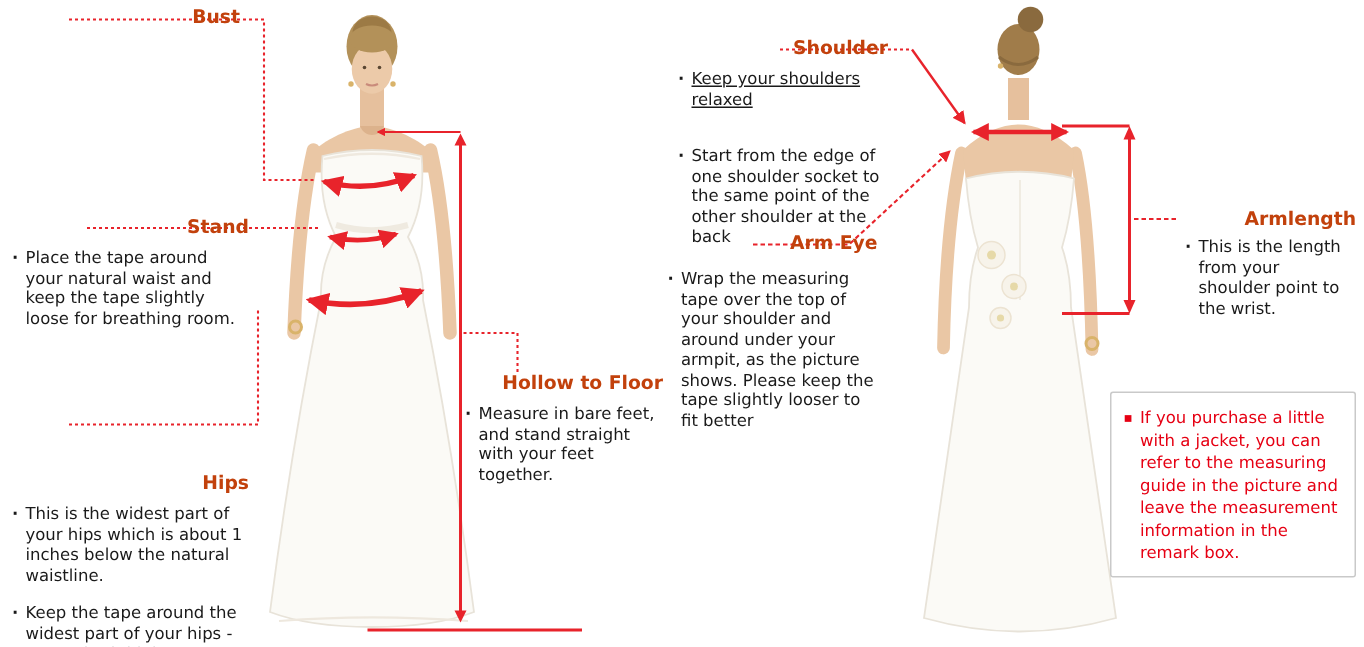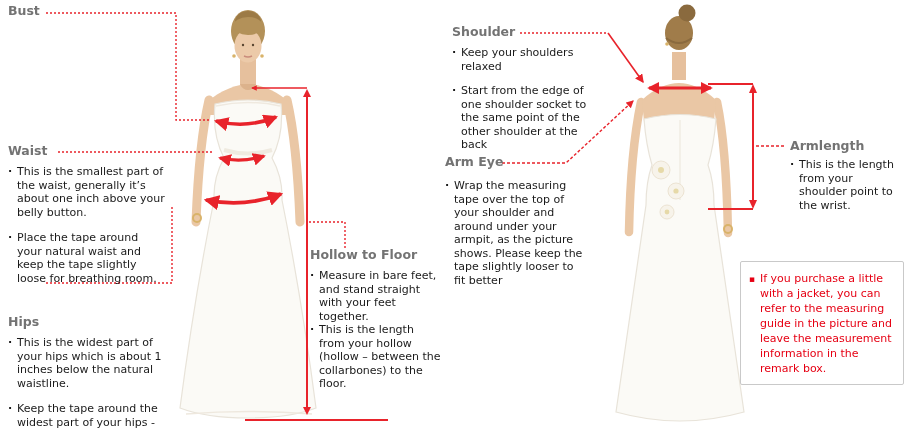--- a/index.html
+++ b/index.html
@@ -3,21 +3,21 @@
 <meta charset="utf-8">
 <style>
   html,body{margin:0;padding:0;background:#fff;}
   #canvas{
     position:relative;width:909px;height:431px;overflow:hidden;background:#fff;
     font-family:"DejaVu Sans","Liberation Sans",sans-serif;color:#1a1a1a;
   }
   #fig-layer{position:absolute;left:0;top:0;width:909px;height:431px;}
   .sec{position:absolute;font-size:11px;line-height:13.5px;}
   .sec h3{
-    margin:0 0 7px 0;font-size:12.5px;line-height:14px;font-weight:bold;color:#737373;
+    margin:0 0 7px 0;font-size:12.5px;line-height:14px;font-weight:bold;color:#c2410c;text-align:right;
   }
   .sec ul{margin:0;padding:0;list-style:none;}
   .sec li{position:relative;padding-left:9px;margin:0 0 9px 0;}
   .sec li:before{content:"·";position:absolute;left:0;top:0;font-weight:bold;color:#1a1a1a;}
   #note-box{
     position:absolute;left:740px;top:261px;width:148px;min-height:100px;
     border:1px solid #c9c9c9;background:#fff;border-radius:2px;
     padding:9px 6px 8px 8px;font-size:11px;line-height:15px;color:#e60013;
   }
   #note-box .note-inner{position:relative;padding-left:11px;}
@@ -133,47 +133,45 @@
         <path d="M756,146 H786" stroke-width="1.4" stroke-dasharray="3 2"></path>
       </g>
     </g>
   </svg>
 
   <div class="sec" style="left:8px;top:4px;width:152px;">
     <h3>Bust</h3>
   </div>
 
   <div class="sec" style="left:8px;top:144px;width:158px;">
-    <h3>Waist</h3>
+    <h3>Stand</h3>
     <ul>
-      <li style="margin-bottom:12px;">This is the smallest part of the waist, generally it’s about one inch above your belly button.</li>
       <li>Place the tape around your natural waist and keep the tape slightly loose for breathing room.</li>
     </ul>
   </div>
 
   <div class="sec" style="left:8px;top:275px;width:158px;margin-top:40px;">
     <h3>Hips</h3>
     <ul>
       <li style="margin-bottom:12px;">This is the widest part of your hips which is about 1 inches below the natural waistline.</li>
       <li>Keep the tape around the widest part of your hips - across both hipbones.</li>
     </ul>
   </div>
 
   <div class="sec" style="left:310px;top:248px;width:132px;">
     <h3>Hollow to Floor</h3>
     <ul>
       <li style="margin-bottom:0;">Measure in bare feet, and stand straight with your feet together.</li>
-      <li>This is the length from your hollow (hollow – between the collarbones) to the floor.</li>
     </ul>
   </div>
 
   <div class="sec" style="left:452px;top:25px;width:140px;">
     <h3>Shoulder</h3>
     <ul>
-      <li style="margin-bottom:11px;">Keep your shoulders relaxed</li>
+      <li style="margin-bottom:24px;text-decoration:underline;">Keep your shoulders relaxed</li>
       <li style="margin-bottom:11px;">Start from the edge of one shoulder socket to the same point of the other shoulder at the back</li>
     </ul>
   </div>
 
   <div class="sec" style="left:790px;top:139px;width:114px;">
     <h3 style="margin-bottom:5px;">Armlength</h3>
     <ul>
       <li>This is the length from your shoulder point to the wrist.</li>
     </ul>
   </div>

